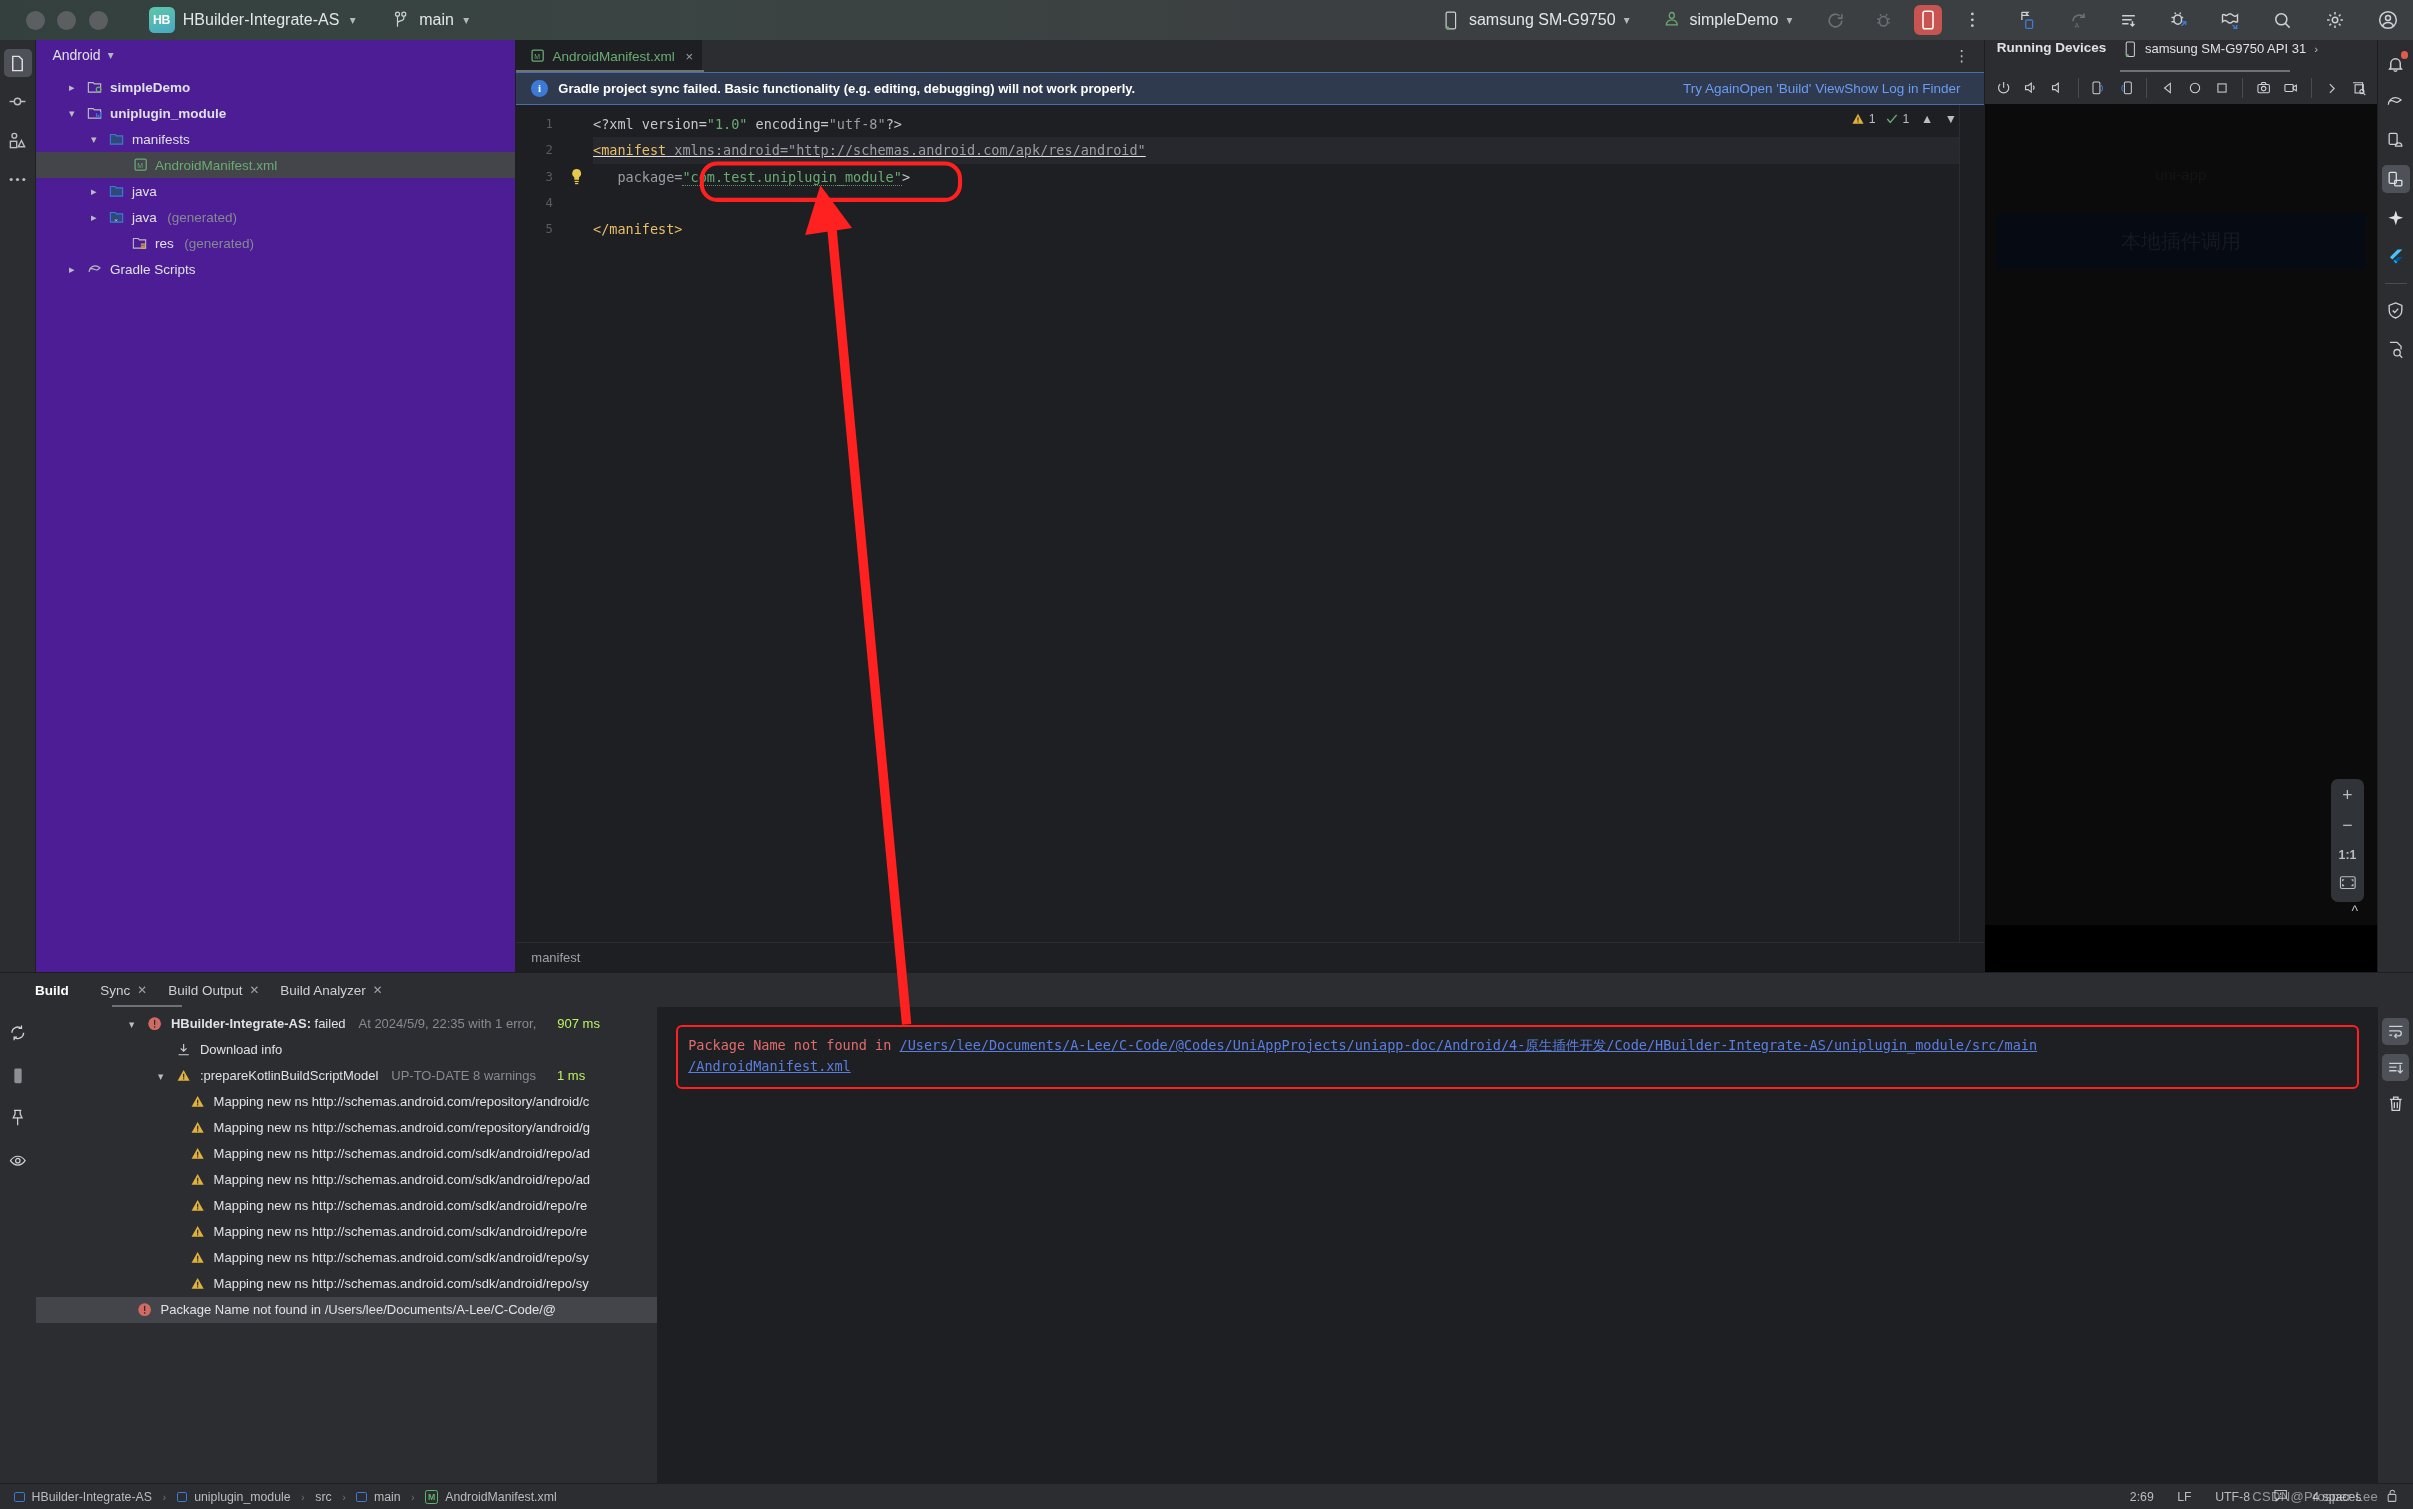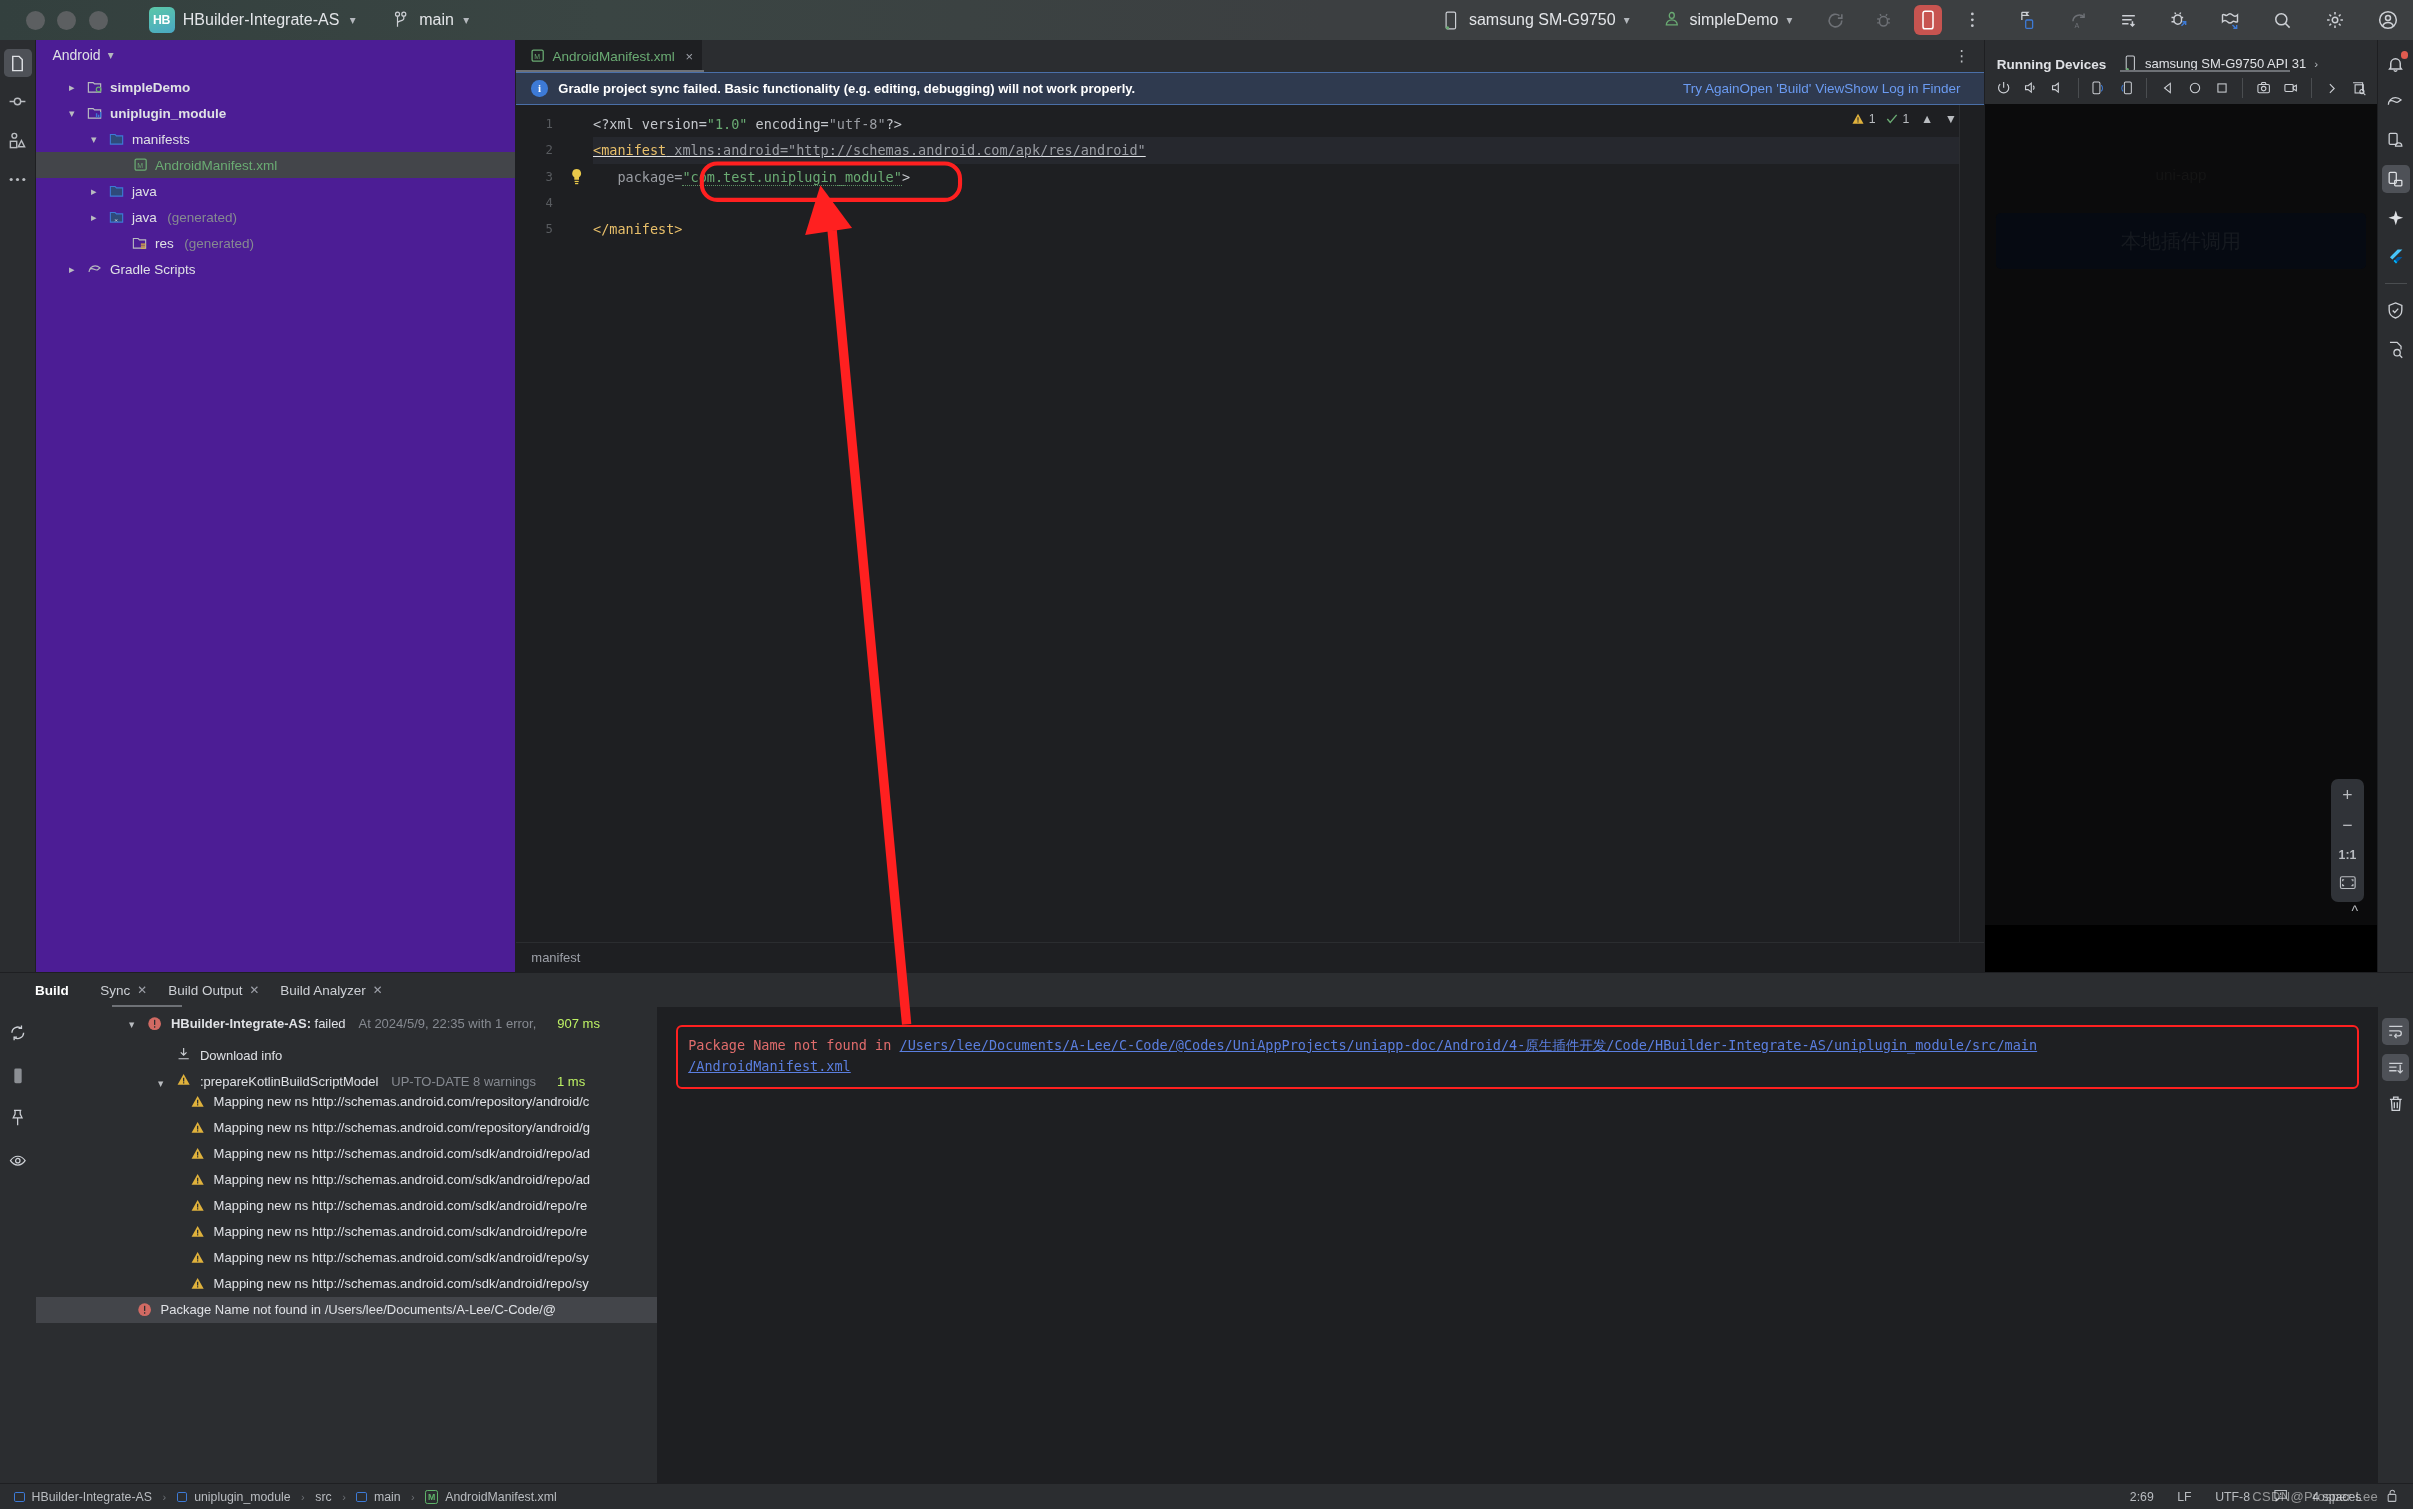--- a/index.html
+++ b/index.html
@@ -107,21 +107,21 @@
   .mini-mark { position:absolute; right: 4.7px; top: 141px; width: 15.3px; height: 2.9px; background: #c0893f;}
 
   .breadcrumbs { height: 30.5px; background: #1e1f22; display:flex; align-items:center; padding-left: 15.3px; font-size: 13px; color:#9da0a8; border-top:0.6px solid #2b2d30;}
   .editor-tabs2 { height: 33px; background: #2b2d30; display:flex; align-items:center; padding-left: 20px; gap: 26px; position: relative;}
   .editor-tabs2 .et { font-size: 13.5px; color:#cdd0d5; }
   .editor-tabs2 .et.act { color:#ffffff; }
   .et-underline { position:absolute; left: 20px; bottom:0; width: 63px; height:2.3px; background:#6e7176; }
 
   
   .devpanel { width: 393px; flex: 0 0 393px; background: #2b2d30; display:flex; flex-direction: column; border-left:0.6px solid #1e1f22;}
-  .dev-head { height: 32px; display:flex; align-items:flex-end; gap: 15.3px; padding: 0 11.7px; position: relative;}
+  .dev-head { height: 32px; display:flex; align-items:flex-start; gap: 15.3px; padding: 0 11.7px; position: relative;}
   .dev-head .lbl { font-size: 13.5px; font-weight: bold; color:#dfe1e5;}
   .dev-head .devsel { display:flex;align-items:center;gap:5.9px;font-size:13px;color:#dfe1e5;}
   .dev-underline { position:absolute; left: 135px; bottom:0; width: 170px; height:2.3px; background:#6e7176;}
   .dev-toolbar { height: 32px; display:flex; align-items:center; gap: 2.3px; padding: 0 5.9px; }
   .dtb { width: 26px; height:26px; display:flex;align-items:center;justify-content:center;}
   .dev-screen { flex: 1 1 auto; background: #000000; position: relative; margin: 0; }
   .dev-inner { position:absolute; inset: 0 0 47px 0; background:#0b0b0c; }
   .dev-uniapp { position:absolute; top: 62px; width: 100%; text-align:center; color:#151515; font-size: 15.3px;}
   .dev-btn { position: absolute; top: 109px; left: 10.6px; right: 10.6px; height: 56px; background:#060a12; border-radius: 4.7px; display:flex;align-items:center;justify-content:center; color:#161a20; font-size: 20px; }
   .zoomctl { position:absolute; right: 13px; bottom: 70px; width: 33px; background:#303338; border-radius: 7px; display:flex;flex-direction:column;align-items:center; padding: 8.2px 0; gap: 13px;}
@@ -140,21 +140,21 @@
   .btab .x { color:#9da0a8; font-size: 11.7px;}
   .btabs-underline { position:absolute; left: 112px; bottom:0; width: 70px; height:2.3px; background:#6e7176;}
 
   .bbody { flex:1 1 auto; display:flex; min-height:0; }
   .btools { width: 36px; flex:0 0 36px; display:flex; flex-direction:column; align-items:center; padding-top: 13px; gap: 16.4px;}
   .btool { width: 26px;height:26px;display:flex;align-items:center;justify-content:center;}
   .btree { width: 622px; flex: 0 0 622px; overflow: hidden; background:#2b2d30; padding-top: 3.5px; border-right: 0.6px solid #1e1f22;}
   .brow { height: 26px; display:flex; align-items:center; gap: 7px; font-size: 13px; white-space: nowrap; padding-left: 0;}
   .brow.sel { background: #43454a; }
   .bind1 { padding-left: 88px; }
-  .bind2 { padding-left: 117px; align-items: flex-end; }
+  .bind2 { padding-left: 117px; }
   .bind3 { padding-left: 153px; }
   .bind4 { padding-left: 100px; }
   .bar { width: 15.3px; text-align:center; color:#b9bcc0; font-size:10.6px;}
   .bico { width: 17.6px; height:17.6px; flex:0 0 17.6px; display:flex;align-items:center;justify-content:center;}
   .btxt { color:#dfe1e5;}
   .btxt.b { font-weight:bold;}
   .bdim { color:#868a91; }
   .btime { color:#bef264; margin-left: 14px; }
 
   .bdetail { flex: 1 1 auto; background:#1e1f22; position: relative; padding: 17.6px; min-width:0;}

